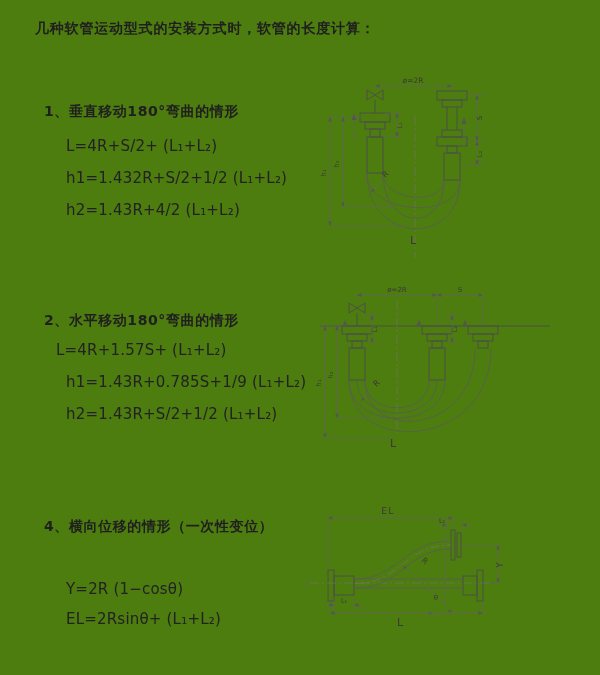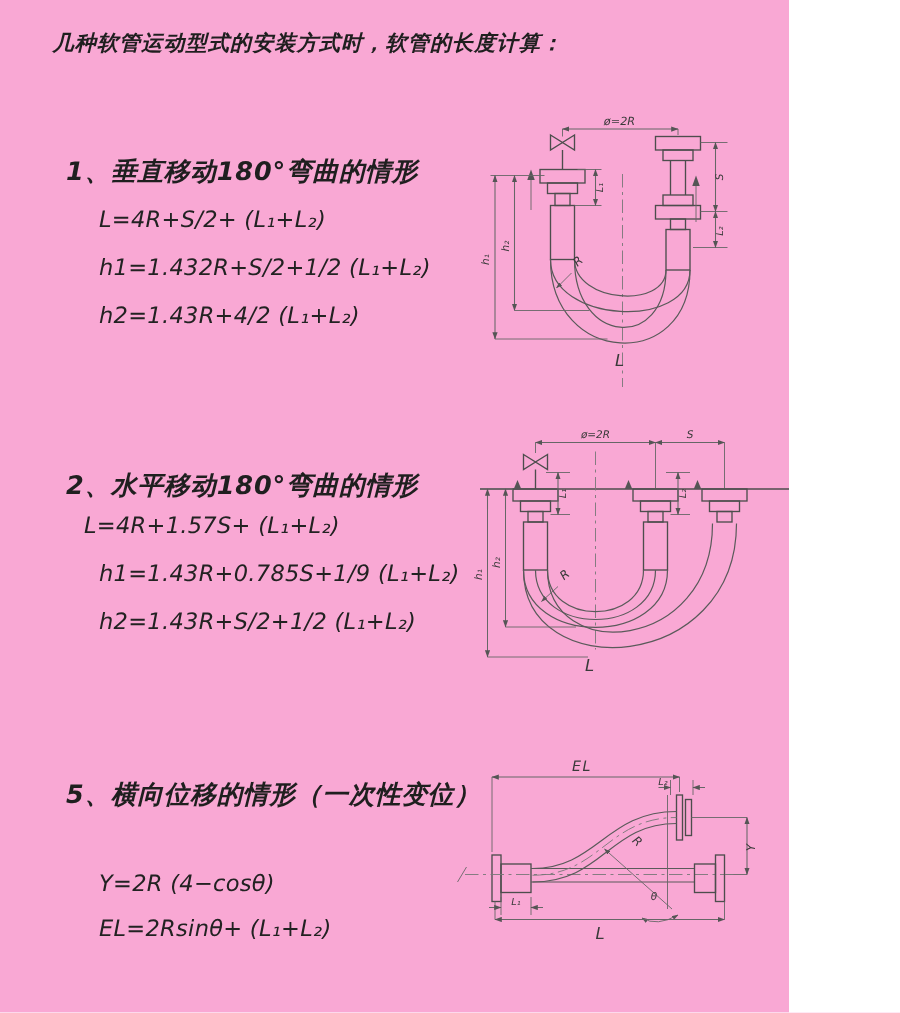--- a/index.html
+++ b/index.html
@@ -1,20 +1,20 @@
 <!DOCTYPE html>
 <html><head>
 <meta charset="utf-8">
 <style>
   html,body{margin:0;padding:0;background:#fff;}
-  .page{position:relative;width:526px;height:675px;background:#f9a8d4;overflow:hidden;
-        font-family:"DejaVu Sans","Liberation Sans",sans-serif;color:#1f1f1f;font-style:italic;}
+  .page{position:relative;width:600px;height:675px;background:#4d7c0f;overflow:hidden;
+        font-family:"DejaVu Sans","Liberation Sans",sans-serif;color:#1f1f1f;}
   .doc-title{position:absolute;left:35px;top:20px;font-size:14px;font-weight:bold;
              letter-spacing:0.8px;white-space:nowrap;}
-  .sec-heading{position:absolute;font-size:17px;font-weight:bold;letter-spacing:0.6px;white-space:nowrap;}
+  .sec-heading{position:absolute;font-size:14px;font-weight:bold;letter-spacing:0.6px;white-space:nowrap;}
   .formula{position:absolute;font-size:15px;font-weight:400;letter-spacing:0.2px;white-space:nowrap;color:#222;text-align:center;}
   svg.diagram{position:absolute;}
   svg text{font-family:"DejaVu Sans","Liberation Sans",sans-serif;fill:#3a3a3a;}
   .thin{stroke:#666;stroke-width:0.6;fill:none;}
   .ln{stroke:#4d4d4d;stroke-width:0.9;fill:none;}
   .hose{stroke:#5a5a5a;stroke-width:0.8;fill:none;}
   .dim{stroke:#666;stroke-width:0.7;fill:none;}
   .cl{stroke:#777;stroke-width:0.6;fill:none;stroke-dasharray:9 3 2 3;}
 </style>
 </head>
@@ -186,22 +186,22 @@
       <line class="dim" x1="60" y1="32" x2="60" y2="60" marker-start="url(#ar2)" marker-end="url(#ar2)"></line>
       <text x="65" y="46" font-size="6.5" text-anchor="middle" transform="rotate(-90 65 46)">L₁</text>
       <path class="thin" d="M132,32 H148 M135,60 H148"></path>
       <line class="dim" x1="140" y1="32" x2="140" y2="60" marker-start="url(#ar2)" marker-end="url(#ar2)"></line>
       <text x="145" y="46" font-size="6.5" text-anchor="middle" transform="rotate(-90 145 46)">L₂</text>
     </g>
 
     <text x="78" y="164" font-size="11">L</text>
   </svg>
 
-  <div class="sec-heading" style="left:44px;top:518px">5、横向位移的情形（一次性变位）</div>
-  <div class="formula" style="left:66px;top:580px">Y=2R (4−cosθ)</div>
+  <div class="sec-heading" style="left:44px;top:518px">4、横向位移的情形（一次性变位）</div>
+  <div class="formula" style="left:66px;top:580px">Y=2R (1−cosθ)</div>
   <div class="formula" style="left:66px;top:610px">EL=2Rsinθ+ (L₁+L₂)</div>
 
   <svg class="diagram" style="left:300px;top:498px" width="300" height="158" viewBox="0 0 300 158">
     <defs>
       <marker id="ar3" markerWidth="7" markerHeight="5" refX="6.5" refY="2.5" orient="auto-start-reverse">
         <path d="M0,0 L7,2.5 L0,5 Z" fill="#555"></path>
       </marker>
     </defs>
 
     <g>

